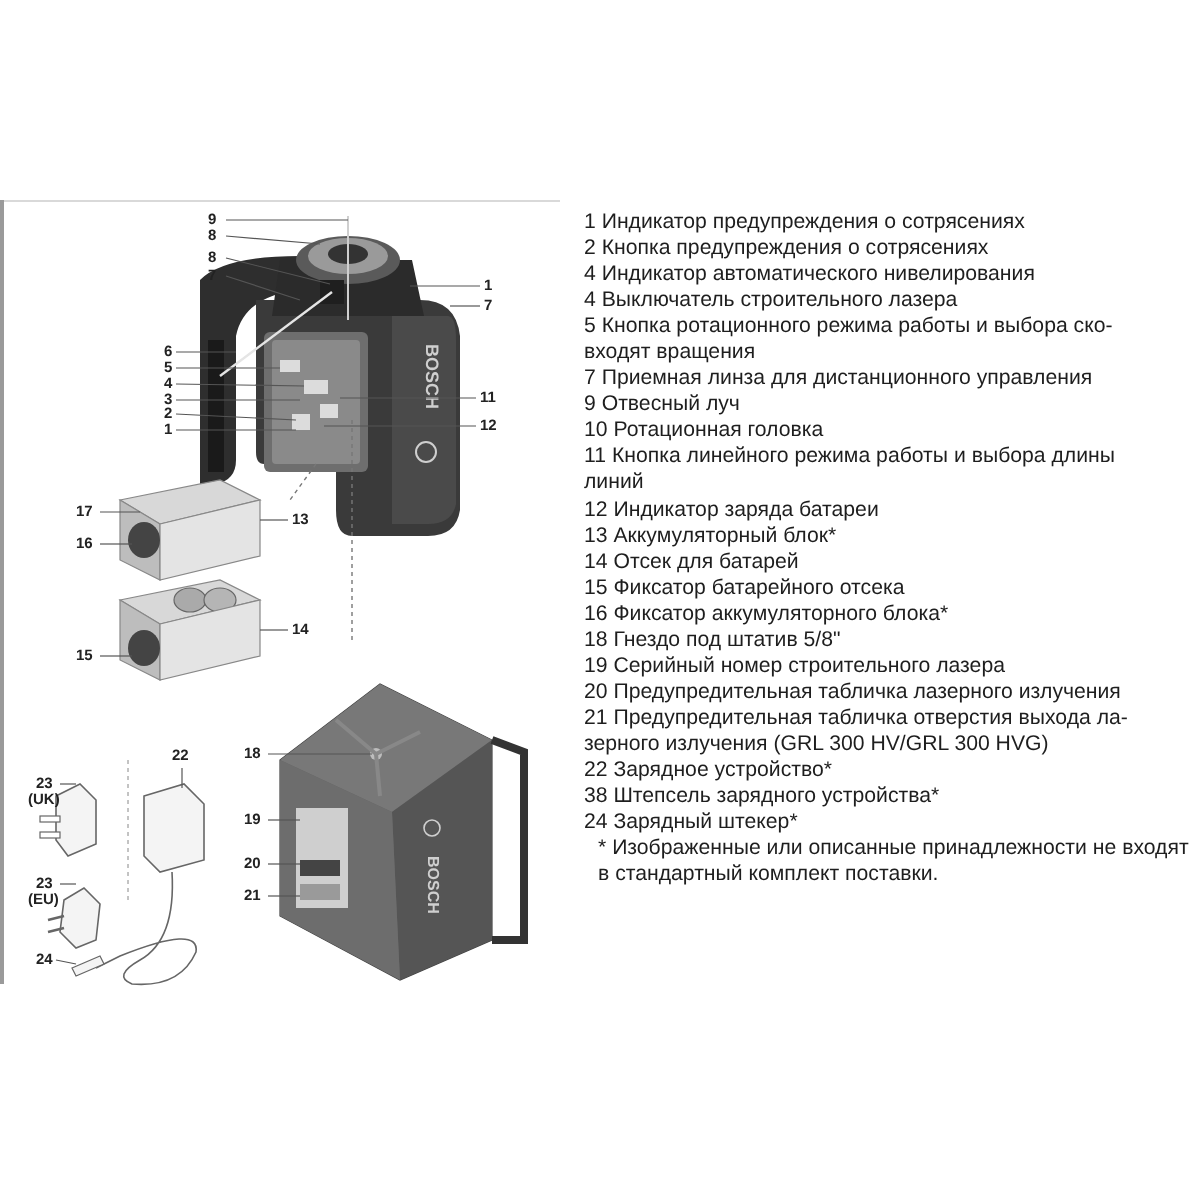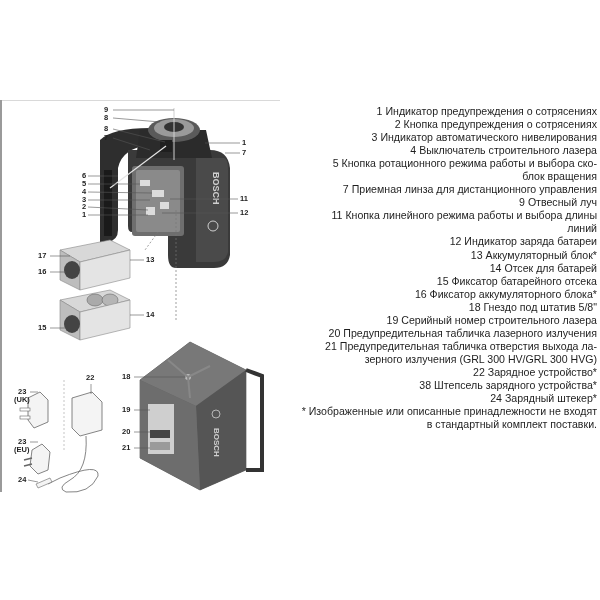--- a/index.html
+++ b/index.html
@@ -1,21 +1,21 @@
 <!DOCTYPE html>
 <html><head>
 <meta charset="utf-8">
 <style>
   html, body { margin:0; padding:0; background:#ffffff; }
   body { width:600px; height:600px; position:relative; overflow:hidden; font-family:"Liberation Sans", sans-serif; }
   .frame-top { position:absolute; left:0; top:100px; width:280px; height:1px; background:#d9d9d9; }
   .frame-left { position:absolute; left:0; top:100px; width:2px; height:392px; background:#9a9a9a; }
   .illustration { position:absolute; left:0; top:100px; width:290px; height:400px; }
   .callout { position:absolute; font-size:7.5px; font-weight:bold; color:#222; line-height:8px; white-space:nowrap; }
-  .legend { position:absolute; left:292px; top:105px; width:305px; font-size:10.6px; line-height:13.05px; color:#1e1e1e;text-align:right; }
+  .legend { position:absolute; left:292px; top:105px; width:305px; font-size:10.6px; line-height:13.05px; color:#1e1e1e; }
   .legend .row { white-space:nowrap; }
   .legend .note { padding-left:7px; white-space:normal; }
 </style>
 </head>
 <body>
 
 <div class="frame-top"></div>
 <div class="frame-left"></div>
 
 <div class="illustration">
@@ -170,26 +170,27 @@
   
   <span class="callout" style="left:122px;top:273px">18</span>
   <span class="callout" style="left:122px;top:306px">19</span>
   <span class="callout" style="left:122px;top:328px">20</span>
   <span class="callout" style="left:122px;top:344px">21</span>
 </div>
 
 <div class="legend">
   <div class="row">1 Индикатор предупреждения о сотрясениях</div>
   <div class="row">2 Кнопка предупреждения о сотрясениях</div>
-  <div class="row">3 Индикатор автоматического нивелирования</div>
+  <div class="row">4 Индикатор автоматического нивелирования</div>
   <div class="row">4 Выключатель строительного лазера</div>
   <div class="row">5 Кнопка ротационного режима работы и выбора ско-</div>
-  <div class="row">блок вращения</div>
+  <div class="row">входят вращения</div>
   <div class="row">7 Приемная линза для дистанционного управления</div>
   <div class="row">9 Отвесный луч</div>
+  <div class="row">10 Ротационная головка</div>
   <div class="row">11 Кнопка линейного режима работы и выбора длины</div>
   <div class="row">линий</div>
   <div class="row">12 Индикатор заряда батареи</div>
   <div class="row">13 Аккумуляторный блок*</div>
   <div class="row">14 Отсек для батарей</div>
   <div class="row">15 Фиксатор батарейного отсека</div>
   <div class="row">16 Фиксатор аккумуляторного блока*</div>
   <div class="row">18 Гнездо под штатив 5/8"</div>
   <div class="row">19 Серийный номер строительного лазера</div>
   <div class="row">20 Предупредительная табличка лазерного излучения</div>

